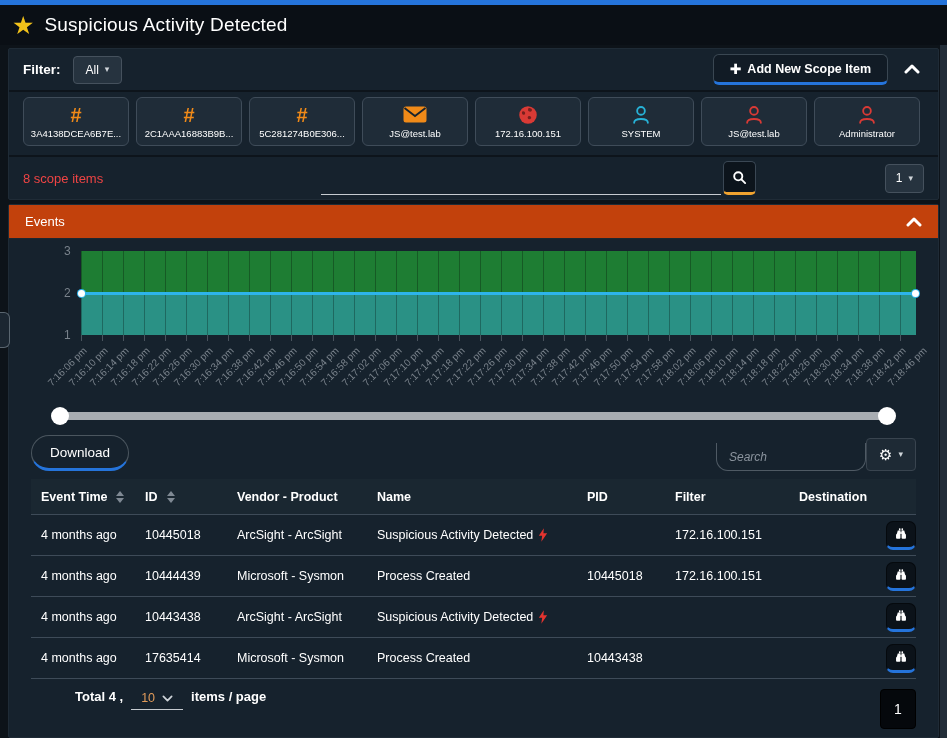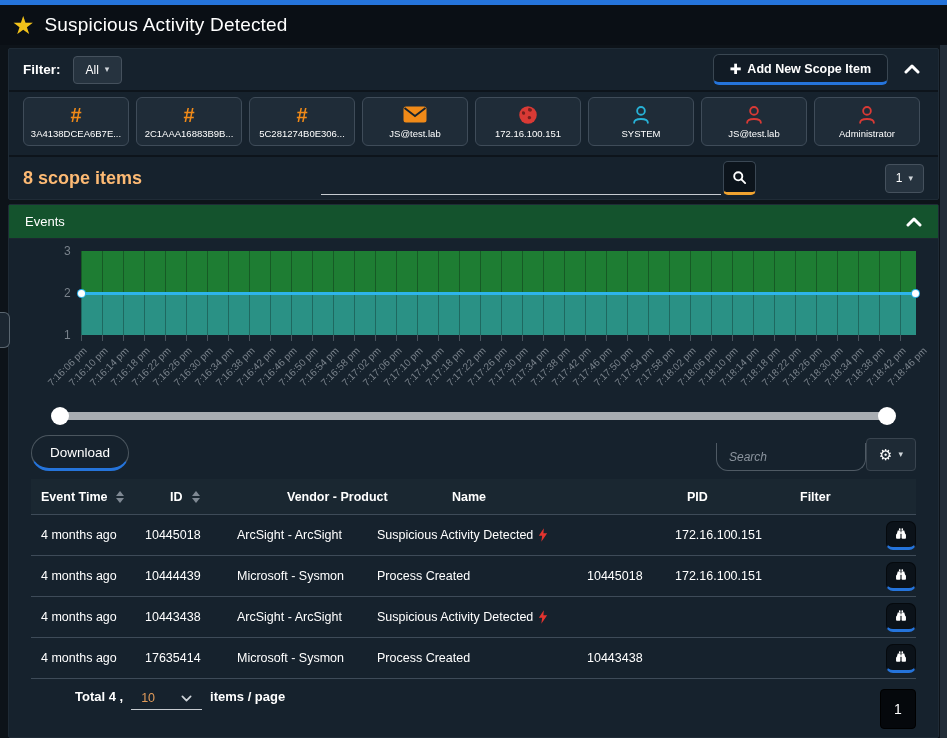--- a/index.html
+++ b/index.html
@@ -24,30 +24,30 @@
            border-radius:6px;font-size:12.5px;font-weight:bold;}
   .plus{font-weight:bold;font-size:14px;line-height:1;}
   .chev-btn{background:none;border:none;padding:2px 4px;cursor:pointer;}
   .scope-cards{display:flex;gap:7px;padding:5px 14px 9px;border-top:2px solid #0d141b;}
   .scope-card{width:106px;height:49px;background:#1f2c38;border:1px solid #3f4c59;border-radius:6px;
               display:flex;flex-direction:column;align-items:center;justify-content:center;gap:3px;cursor:pointer;}
   .card-icon{height:21px;display:flex;align-items:center;justify-content:center;}
   .hash-glyph{font-size:20px;font-weight:bold;line-height:1;}
   .card-label{color:#fff;font-size:9.5px;max-width:98px;white-space:nowrap;overflow:hidden;}
   .scope-bottom{display:flex;align-items:center;padding:0 14px;height:44px;border-top:2px solid #0d141b;}
-  .scope-count{color:#fdba74;font-weight:bold;font-size:18px;width:170px;}
+  .scope-count{color:#ef4444;font-weight:normal;font-size:13px;width:170px;}
   .scope-search{display:flex;align-items:flex-end;}
   .underline-input{width:400px;height:26px;background:transparent;border:none;border-bottom:1px solid #c6cbd0;
                    color:#fff;font-size:13px;outline:none;padding:0 6px;}
   .search-btn{width:33px;height:34px;background:#0c141c;border:1px solid #3a4754;border-bottom:3px solid #f0a330;
               border-radius:5px;display:flex;align-items:center;justify-content:center;cursor:pointer;margin-left:2px;}
   .page-select{height:29px;padding:0 10px;margin-left:auto;}
   
   .events-panel{margin-top:4px;}
-  .events-header{height:34px;background:#14532d;display:flex;align-items:center;justify-content:space-between;
+  .events-header{height:34px;background:#c2410c;display:flex;align-items:center;justify-content:space-between;
                  padding:0 16px;border-bottom:1px solid #1c2630;}
   .events-title{color:#fff;font-size:13px;}
   .events-body{height:498px;padding:0 22px;overflow:hidden;}
   
   .chart-wrap{margin-top:12px;}
   .chart-row{display:flex;}
   .yaxis{position:relative;width:50px;height:84px;}
   .yaxis span{position:absolute;right:10px;color:#79828b;font-size:12px;}
   .plot{position:relative;width:840px;height:84px;background:#1e7d33;}
   .area-teal{position:absolute;left:0;right:0;bottom:0;height:50%;background:#2a9185;}
@@ -71,32 +71,32 @@
   .toolbar-right{display:flex;align-items:flex-end;}
   .events-search{width:150px;height:28px;background:transparent;color:#fff;font-size:12px;outline:none;
                  border:1px solid #4f5a64;border-top:none;border-radius:0 0 12px 12px;padding:0 12px;}
   .events-search::placeholder{color:#8b949e;font-style:italic;}
   .gear-btn{height:33px;width:50px;background:#1e2a35;border:1px solid #39444f;border-radius:4px;}
   .gear-glyph{font-size:15px;color:#fff;line-height:1;}
   
   .table{margin-top:8px;border-bottom:1px solid #3e4b58;}
   .trow{display:grid;grid-template-columns:104px 92px 140px 210px 88px 124px 96px 1fr;align-items:center;
         height:41px;border-top:1px solid #3e4b58;color:#fff;font-size:12.5px;}
-  .trow.thead{height:35px;border-top:none;background:#1a2731;font-weight:bold;font-size:12.5px;gap:25px;}
+  .trow.thead{height:35px;border-top:none;background:#1a2731;font-weight:bold;font-size:12.5px;}
   .tcell{padding-left:10px;display:flex;align-items:center;gap:5px;white-space:nowrap;}
   .tcell.action{justify-content:center;padding-left:0;}
   .sort{display:inline-flex;flex-direction:column;gap:2px;margin-left:4px;cursor:pointer;}
   .sort i{display:block;width:0;height:0;border-left:4px solid transparent;border-right:4px solid transparent;}
   .sort .s-up{border-bottom:5px solid #7f8993;}
   .sort .s-dn{border-top:5px solid #7f8993;}
   .binoc-btn{width:30px;height:29px;background:#0b1219;border:1px solid #05090d;border-bottom:3px solid #2574db;
              border-radius:7px;display:flex;align-items:center;justify-content:center;cursor:pointer;}
   
   .table-footer{display:flex;align-items:flex-start;margin-top:10px;color:#fff;font-size:13px;font-weight:bold;margin-left:44px;}
-  .per-page{display:inline-flex;align-items:center;gap:26px;margin:0 8px;padding:2px 10px 4px;
+  .per-page{display:inline-flex;align-items:center;gap:7px;margin:0 8px;padding:2px 10px 4px;
             border-bottom:1px solid #c6cbd0;cursor:pointer;}
   .per-page-val{color:#e09b5a;font-size:12.5px;font-weight:normal;}
   .page-btn{width:36px;height:40px;background:#05080c;border:1px solid #000;border-radius:4px;color:#fff;
             font-size:14px;cursor:pointer;}
   
   .side-handle{position:absolute;left:0;top:312px;width:10px;height:36px;background:#1b2631;
                border:1px solid #5a6670;border-left:none;border-radius:0 6px 6px 0;cursor:pointer;}
   .scrollbar{position:absolute;right:0;top:45px;bottom:0;width:7px;background:#232e39;cursor:pointer;}
 </style>
 </head>

